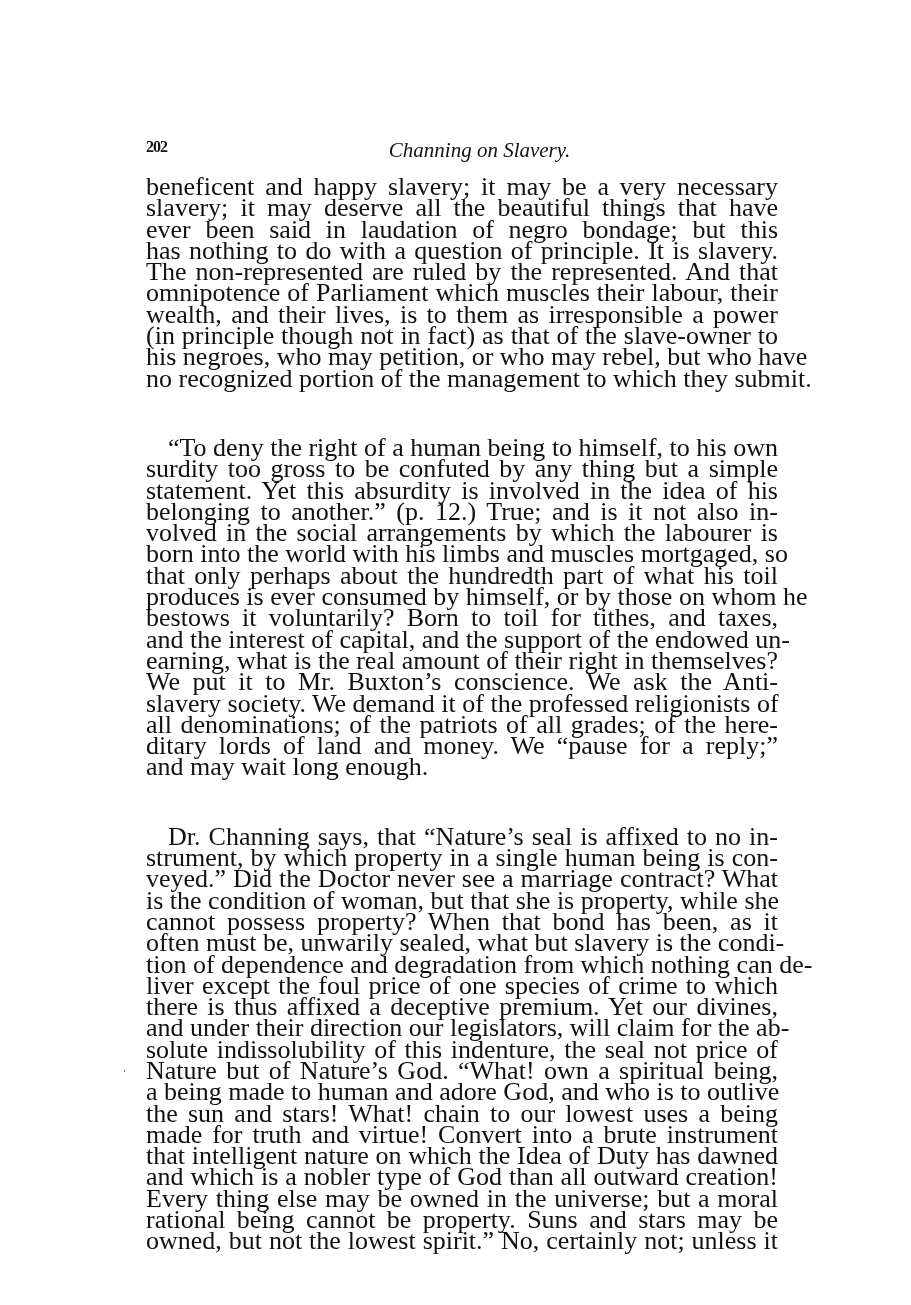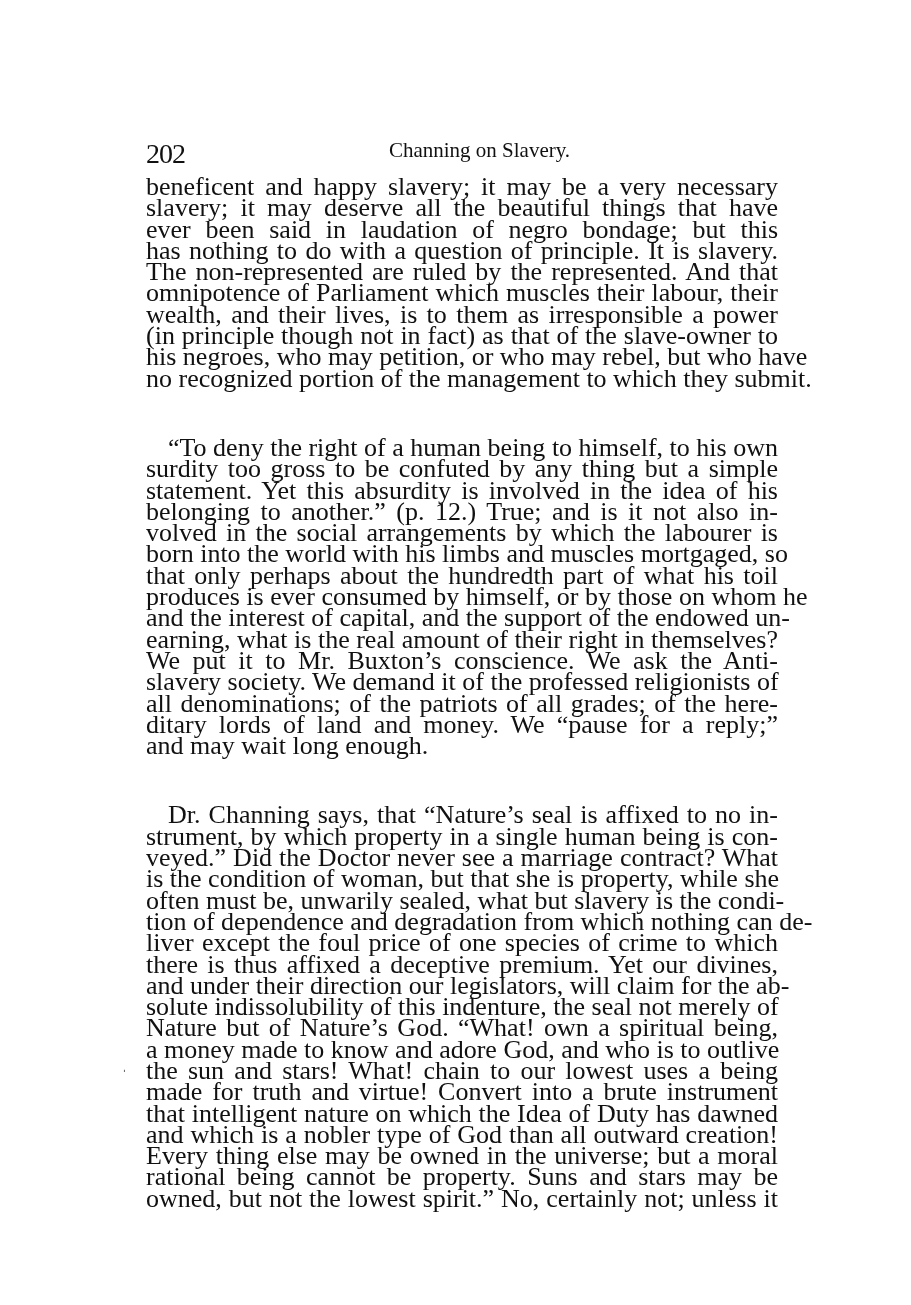--- a/index.html
+++ b/index.html
@@ -1,25 +1,25 @@
 <!DOCTYPE html>
 <html><head>
 <meta charset="utf-8">
 <style>
   html, body { margin:0; padding:0; }
   body {
     width:911px; height:1305px; background:#ffffff; position:relative; overflow:hidden;
     font-family:"Liberation Serif", "DejaVu Serif", serif; color:#111;
   }
   .page-number {
-    position:absolute; left:146px; top:138px; font-size:28px; font-weight:normal; letter-spacing:-1px;
+    position:absolute; left:146px; top:138px; font-size:16px; font-weight:bold; letter-spacing:-1px;
   }
   .running-head {
     position:absolute; left:0; width:911px; top:138px; text-align:center;
-    font-size:21px; padding-left:48px; box-sizing:border-box;
+    font-size:21px; font-style:italic; padding-left:48px; box-sizing:border-box;
   }
   .body-text {
     position:absolute; left:146px; top:176px; width:632px;
   }
   .line {
     display:block; height:21.3px; line-height:21.3px; font-size:26px;
     white-space:nowrap; text-align:justify; text-align-last:justify;
   }
   .line.last { text-align-last:left; }
   .line.indent { padding-left:22px;margin-top:48px; }
@@ -43,39 +43,41 @@
     <span class="line">his negroes, who may petition, or who may rebel, but who have</span>
     <span class="line last">no recognized portion of the management to which they submit.</span>
     <span class="line indent">“To deny the right of a human being to himself, to his own</span>
     <span class="line">surdity too gross to be confuted by any thing but a simple</span>
     <span class="line">statement. Yet this absurdity is involved in the idea of his</span>
     <span class="line">belonging to another.” (p. 12.) True; and is it not also in-</span>
     <span class="line">volved in the social arrangements by which the labourer is</span>
     <span class="line">born into the world with his limbs and muscles mortgaged, so</span>
     <span class="line">that only perhaps about the hundredth part of what his toil</span>
     <span class="line">produces is ever consumed by himself, or by those on whom he</span>
+    <span class="line">bestows it voluntarily? Born to toil for tithes, and taxes,</span>
     <span class="line">and the interest of capital, and the support of the endowed un-</span>
     <span class="line">earning, what is the real amount of their right in themselves?</span>
     <span class="line">We put it to Mr. Buxton’s conscience. We ask the Anti-</span>
     <span class="line">slavery society. We demand it of the professed religionists of</span>
     <span class="line">all denominations; of the patriots of all grades; of the here-</span>
     <span class="line">ditary lords of land and money. We “pause for a reply;”</span>
     <span class="line last">and may wait long enough.</span>
     <span class="line indent">Dr. Channing says, that “Nature’s seal is affixed to no in-</span>
     <span class="line">strument, by which property in a single human being is con-</span>
     <span class="line">veyed.” Did the Doctor never see a marriage contract? What</span>
     <span class="line">is the condition of woman, but that she is property, while she</span>
+    <span class="line">cannot possess property? When that bond has been, as it</span>
     <span class="line">often must be, unwarily sealed, what but slavery is the condi-</span>
     <span class="line">tion of dependence and degradation from which nothing can de-</span>
     <span class="line">liver except the foul price of one species of crime to which</span>
     <span class="line">there is thus affixed a deceptive premium. Yet our divines,</span>
     <span class="line">and under their direction our legislators, will claim for the ab-</span>
-    <span class="line">solute indissolubility of this indenture, the seal not merely of</span>
+    <span class="line">solute indissolubility of this indenture, the seal not price of</span>
     <span class="line">Nature but of Nature’s God. “What! own a spiritual being,</span>
-    <span class="line">a money made to know and adore God, and who is to outlive</span>
+    <span class="line">a being made to human and adore God, and who is to outlive</span>
     <span class="line">the sun and stars! What! chain to our lowest uses a being</span>
     <span class="line">made for truth and virtue! Convert into a brute instrument</span>
     <span class="line">that intelligent nature on which the Idea of Duty has dawned</span>
     <span class="line">and which is a nobler type of God than all outward creation!</span>
     <span class="line">Every thing else may be owned in the universe; but a moral</span>
     <span class="line">rational being cannot be property. Suns and stars may be</span>
     <span class="line">owned, but not the lowest spirit.” No, certainly not; unless it</span>
   </div>
 
 <span class="mark" style="left:122px; top:1068px;">ˈ</span>

